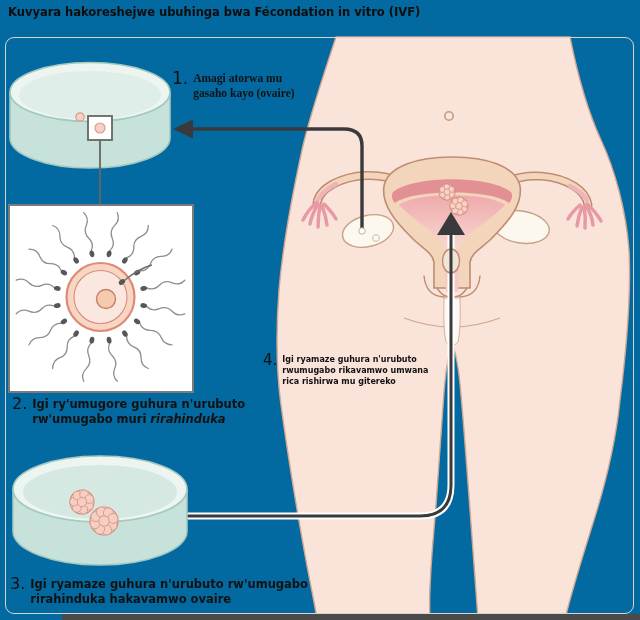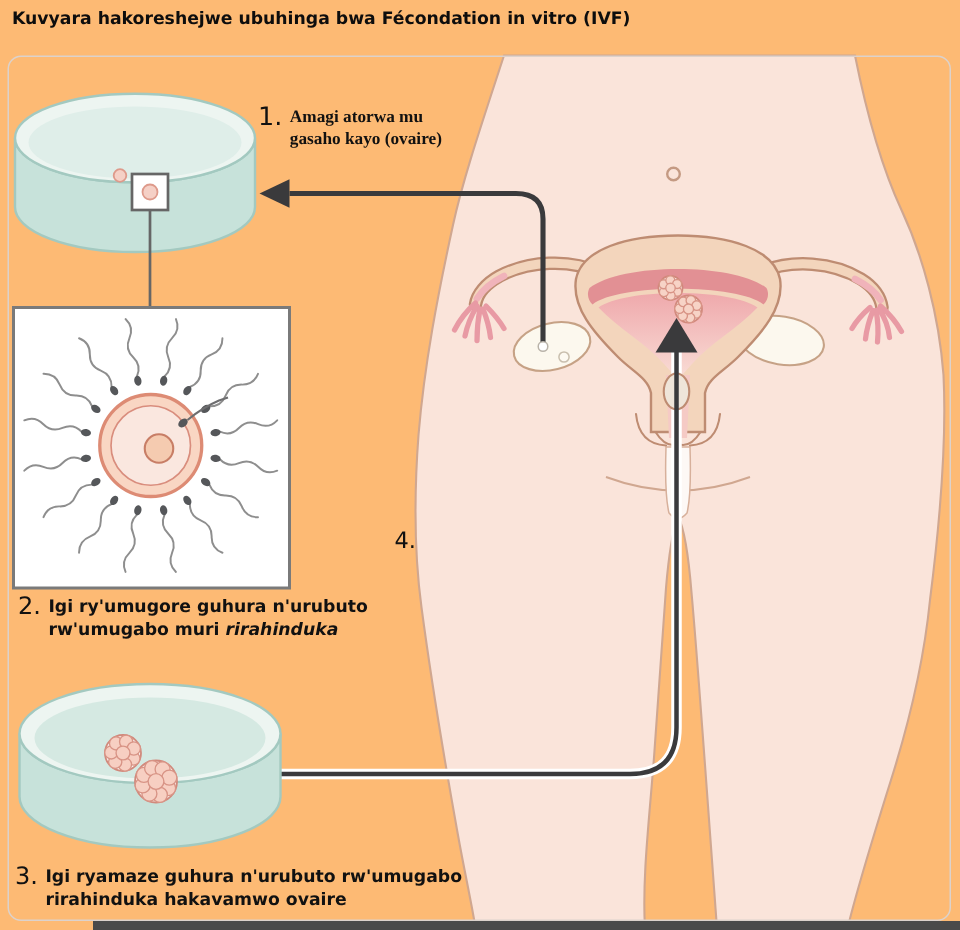--- a/index.html
+++ b/index.html
@@ -1,16 +1,16 @@
 <!DOCTYPE html>
 <html><head>
 <meta charset="utf-8">
 <style>
   html,body{margin:0;padding:0;background:#fff;}
-  .stage{position:relative;width:640px;height:620px;background:#fdba74;overflow:hidden;
+  .stage{position:relative;width:640px;height:620px;background:#0369a1;overflow:hidden;
          font-family:"DejaVu Sans",sans-serif;color:#111;}
   .title{position:absolute;left:8px;top:5px;font-size:11.5px;font-weight:bold;color:#0d0d0d;}
   .panel{position:absolute;left:5px;top:37px;width:627px;height:575px;
          border:1.5px solid #DCD2CC;border-radius:9px;pointer-events:none;}
   .art{position:absolute;left:0;top:0;}
   .step{position:absolute;display:flex;align-items:flex-start;}
   .step .num{font-weight:400;line-height:1;margin-right:5px;transform:translateY(-1px);}
   .step .txt{font-weight:bold;font-size:11.5px;line-height:1.3;}
   .step1{left:172px;top:71px;}  .step1 .num{font-size:17px;} .step1 .txt{width:118px;font-family:Liberation Serif, serif;}
   .step2{left:12px;top:397px;}  .step2 .num{font-size:16px;} .step2 .txt{width:238px;}
@@ -226,17 +226,18 @@
     <span class="txt"><span>Igi ry'umugore guhura n'urubuto rw'umugabo muri </span><i>rirahinduka</i></span>
   </div>
 
   <div class="step step3">
     <span class="num">3.</span>
     <span class="txt">Igi ryamaze guhura n'urubuto rw'umugabo rirahinduka hakavamwo ovaire</span>
   </div>
 
   <div class="step step4">
     <span class="num">4.</span>
+    <span class="txt">Igi ryamaze guhura n'urubuto rwumugabo rikavamwo umwana rica rishirwa mu gitereko</span>
   </div>
 
   <div class="panel"></div>
   <div class="bottom-bar"></div>
 </div>
 
 </body></html>

